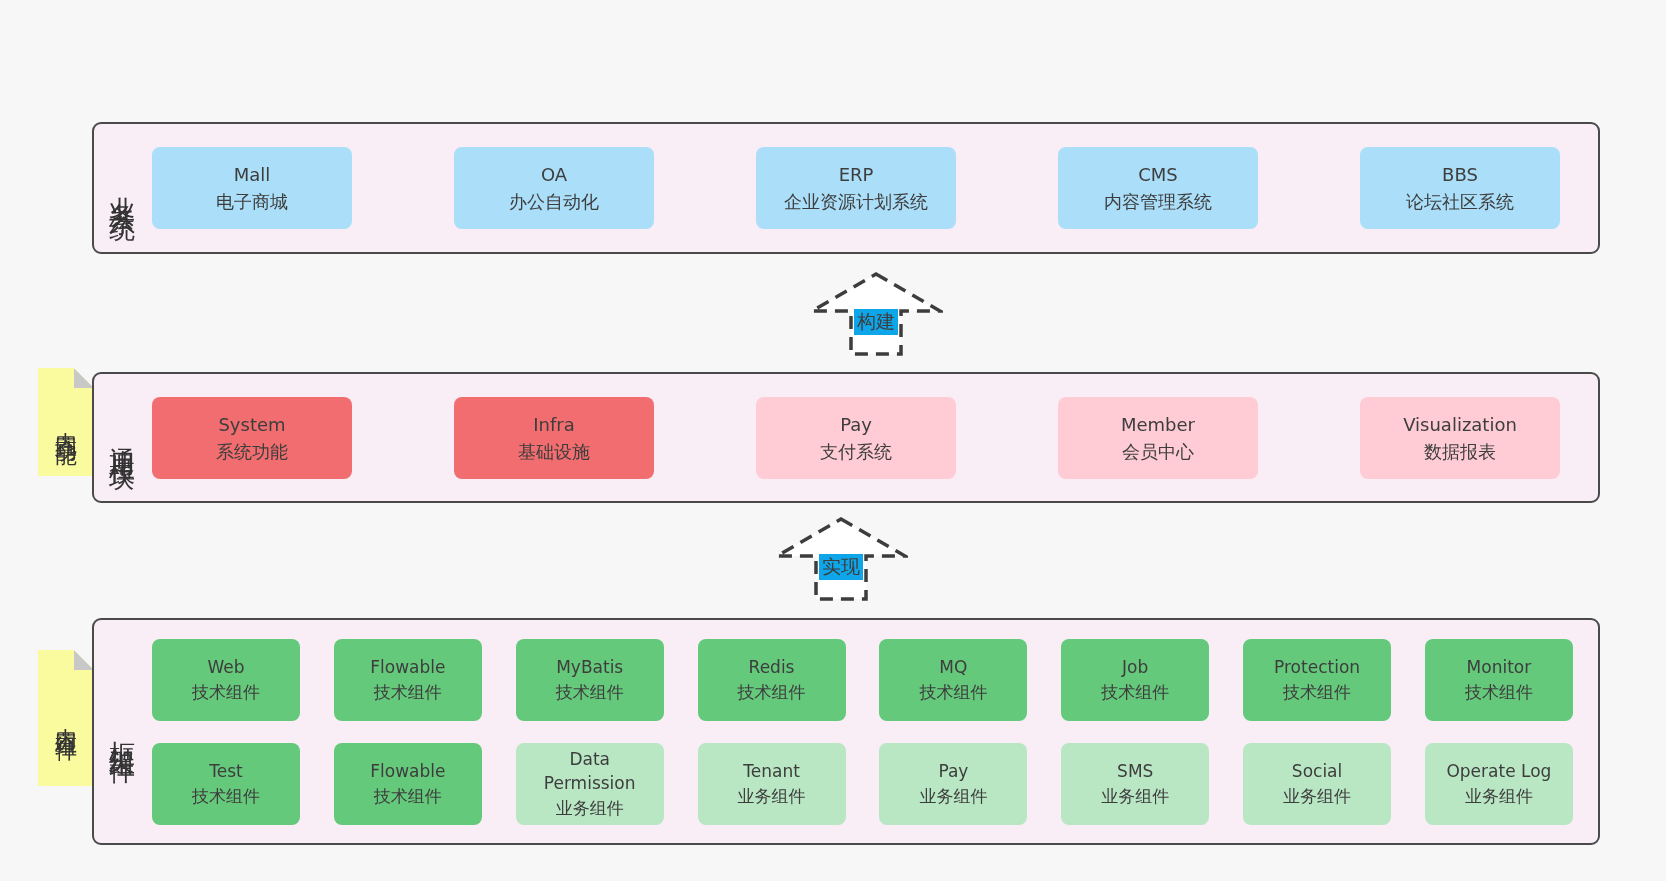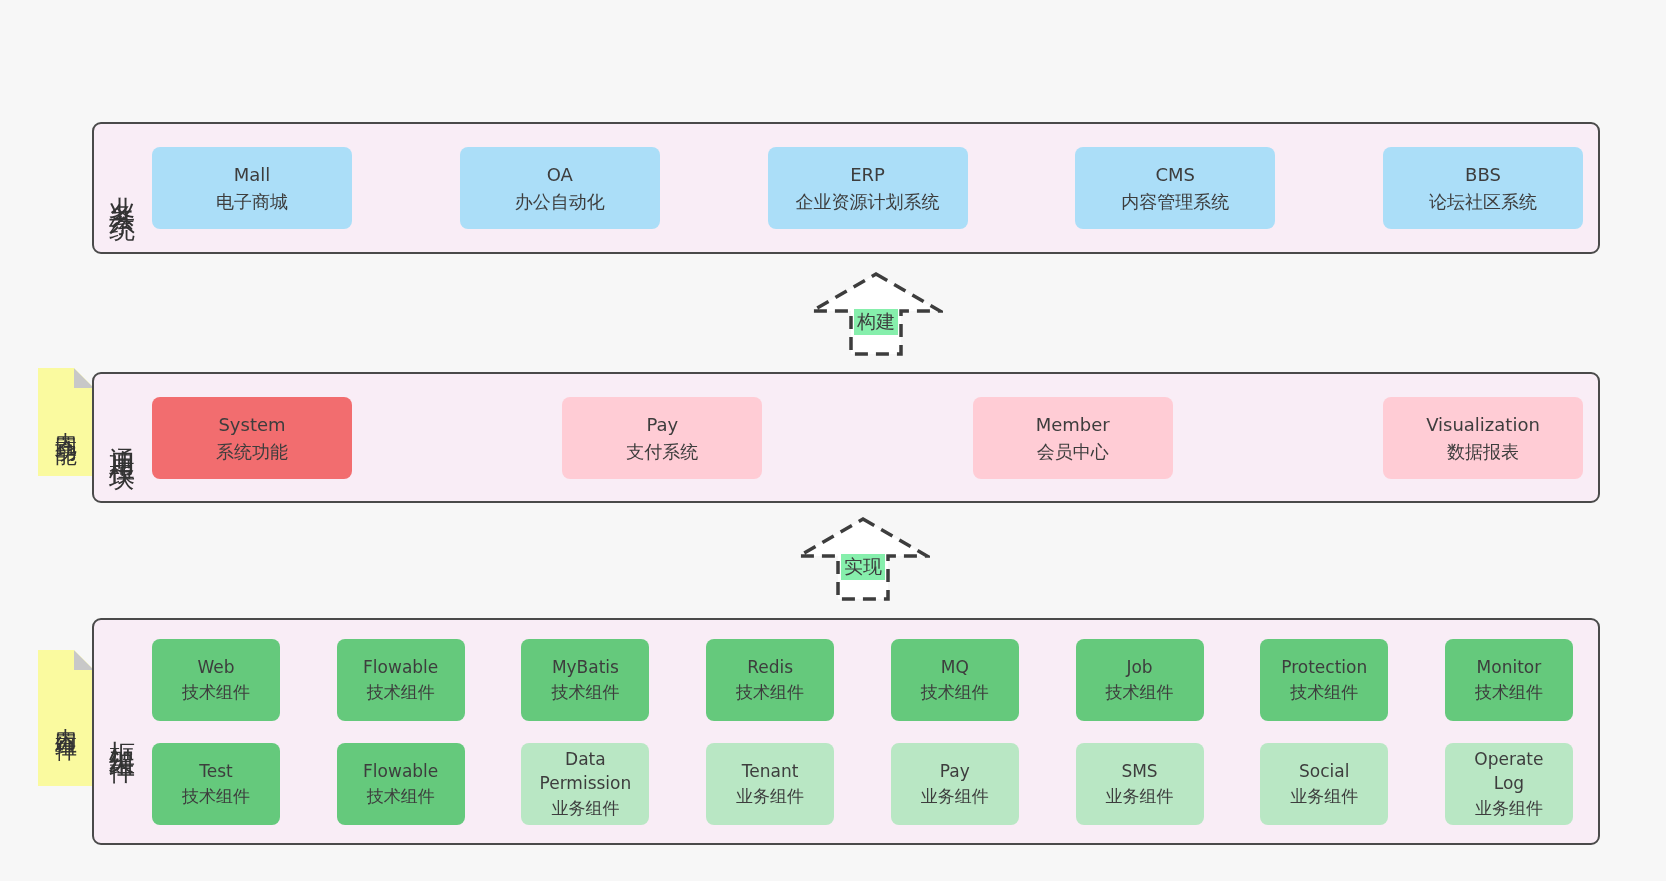--- a/index.html
+++ b/index.html
@@ -22,36 +22,36 @@
   .band-2{top:372px;height:131px;}
   .band-3{top:618px;height:227px;}
 
   .side-label{
     flex:0 0 58px;display:flex;align-items:center;justify-content:center;
     writing-mode:vertical-rl;text-orientation:upright;
     font-size:26px;letter-spacing:6px;color:#333;
   }
   .box-row{
     flex:1;display:flex;justify-content:space-between;align-items:center;
-    padding-right:15px;
+    padding-right:38px;
   }
   .rows{
     flex:1;display:flex;flex-direction:column;justify-content:center;
     gap:22px;padding-right:25px;
   }
   .rows .box-row{flex:0 0 auto;padding-right:0;}
 
   
   .box{
     display:flex;flex-direction:column;justify-content:center;align-items:center;
     text-align:center;border-radius:8px;height:82px;
     font-size:18px;line-height:1.5;
   }
   .band-1 .box,.band-2 .box{width:200px;}
-  .band-3 .box{width:128px;font-size:17px;line-height:1.45;}
+  .band-3 .box{width:148px;font-size:17px;line-height:1.45;}
   .box .box-title{padding:0 14px;}
   .v-blue{background:var(--blue,#abdef8);}
   .v-red{background:var(--red,#f26d6f);}
   .v-pink{background:var(--pink,#ffccd5);}
   .v-green{background:var(--green,#65c97c);}
   .v-lightgreen{background:var(--lightgreen,#b9e7c4);}
 
   
   .sticky{
     position:absolute;left:38px;width:56px;
@@ -63,25 +63,25 @@
   .sticky-3{top:650px;height:136px;}
   .sticky .sticky-label{
     writing-mode:vertical-rl;text-orientation:upright;
     font-size:22px;letter-spacing:4px;color:#333;
   }
   .sticky .fold{position:absolute;top:0;right:0;}
 
   
   .arrow{position:absolute;width:134px;height:86px;}
   .arrow-1{left:809px;top:271px;}
-  .arrow-2{left:796px;top:516px;}
+  .arrow-2{left:774px;top:516px;}
   .arrow svg{display:block;width:100%;height:100%;}
   .arrow-label{
     position:absolute;left:50%;top:38px;transform:translateX(-50%);
-    font-size:19px;background:#86efac;padding:0 3px;white-space:nowrap;
+    font-size:19px;background:#0ea5e9;padding:0 3px;white-space:nowrap;
   }
 </style>
 </head>
 <body>
 
 <div class="canvas">
 
   <div class="sticky sticky-2">
     <svg class="fold" width="20" height="20">
       <polygon points="0,0 20,20 0,20" fill="#c8c8c8"></polygon>
@@ -128,20 +128,24 @@
     <span class="arrow-label">构建</span>
   </div>
 
   <section class="band band-2">
     <div class="side-label">通用模块</div>
     <div class="box-row">
         <div class="box v-red">
           <div class="box-title">System</div>
           <div class="box-subtitle">系统功能</div>
         </div>
+        <div class="box v-red">
+          <div class="box-title">Infra</div>
+          <div class="box-subtitle">基础设施</div>
+        </div>
         <div class="box v-pink">
           <div class="box-title">Pay</div>
           <div class="box-subtitle">支付系统</div>
         </div>
         <div class="box v-pink">
           <div class="box-title">Member</div>
           <div class="box-subtitle">会员中心</div>
         </div>
         <div class="box v-pink">
           <div class="box-title">Visualization</div>

